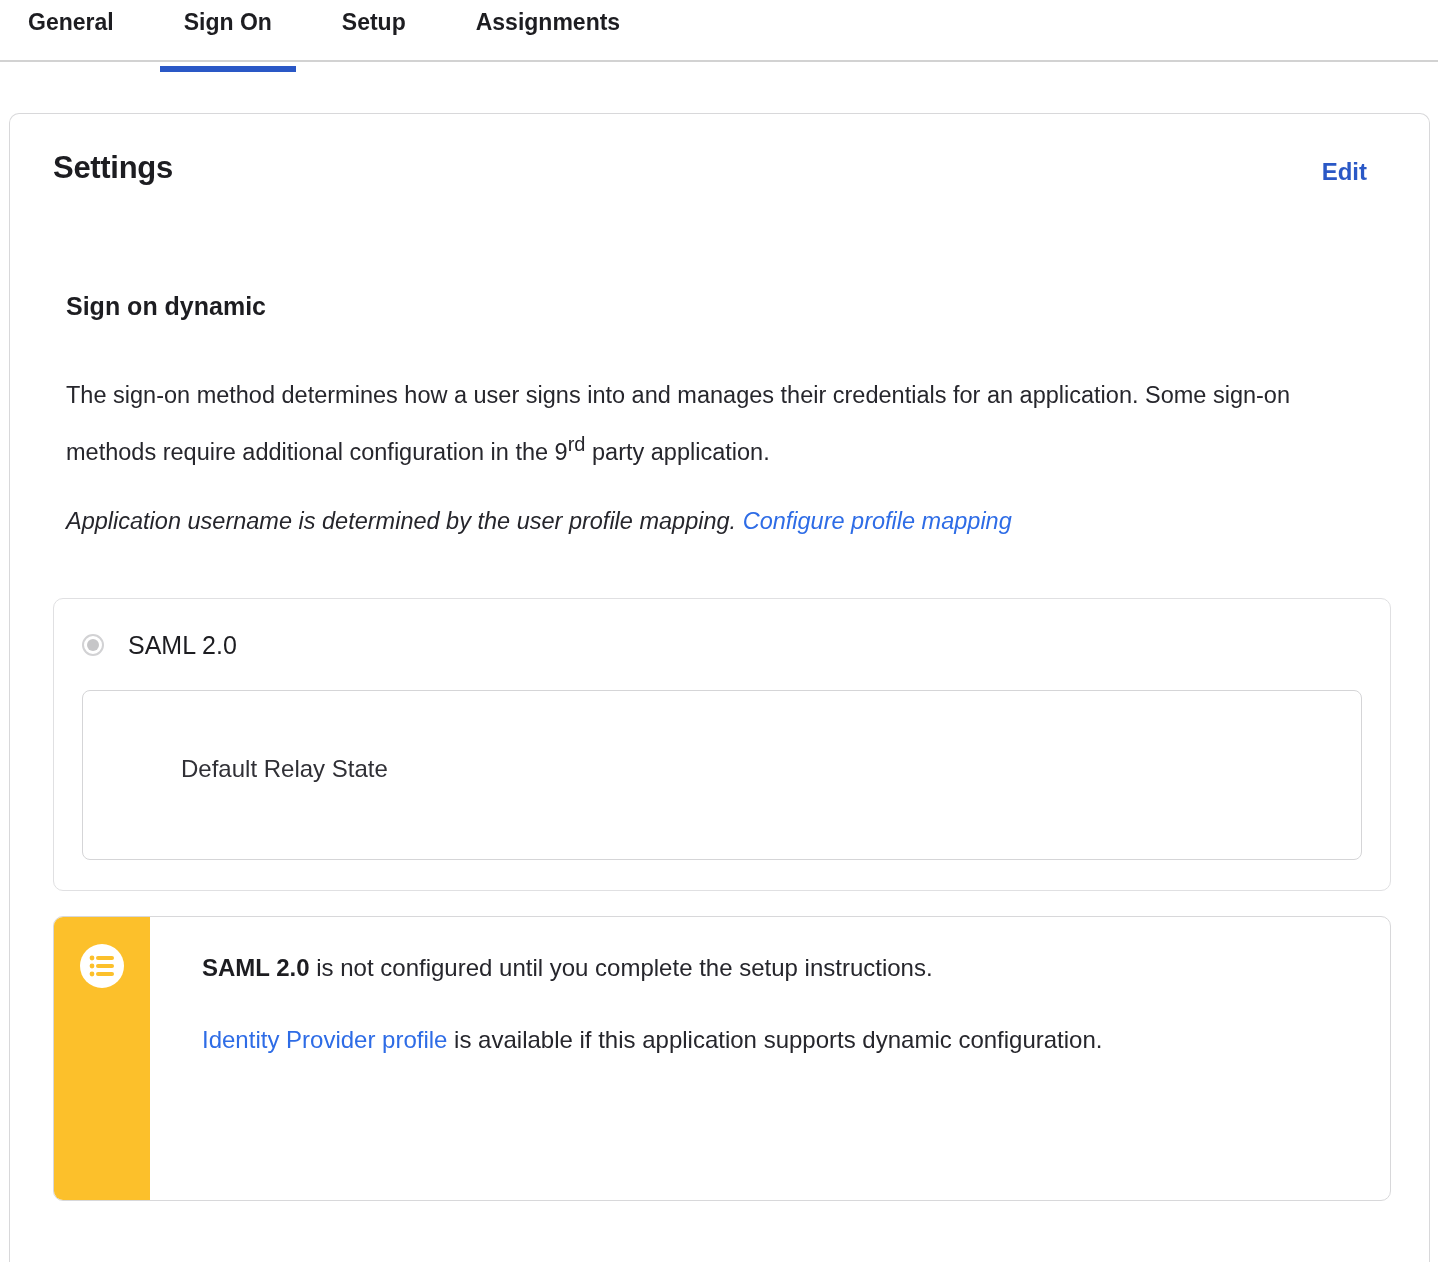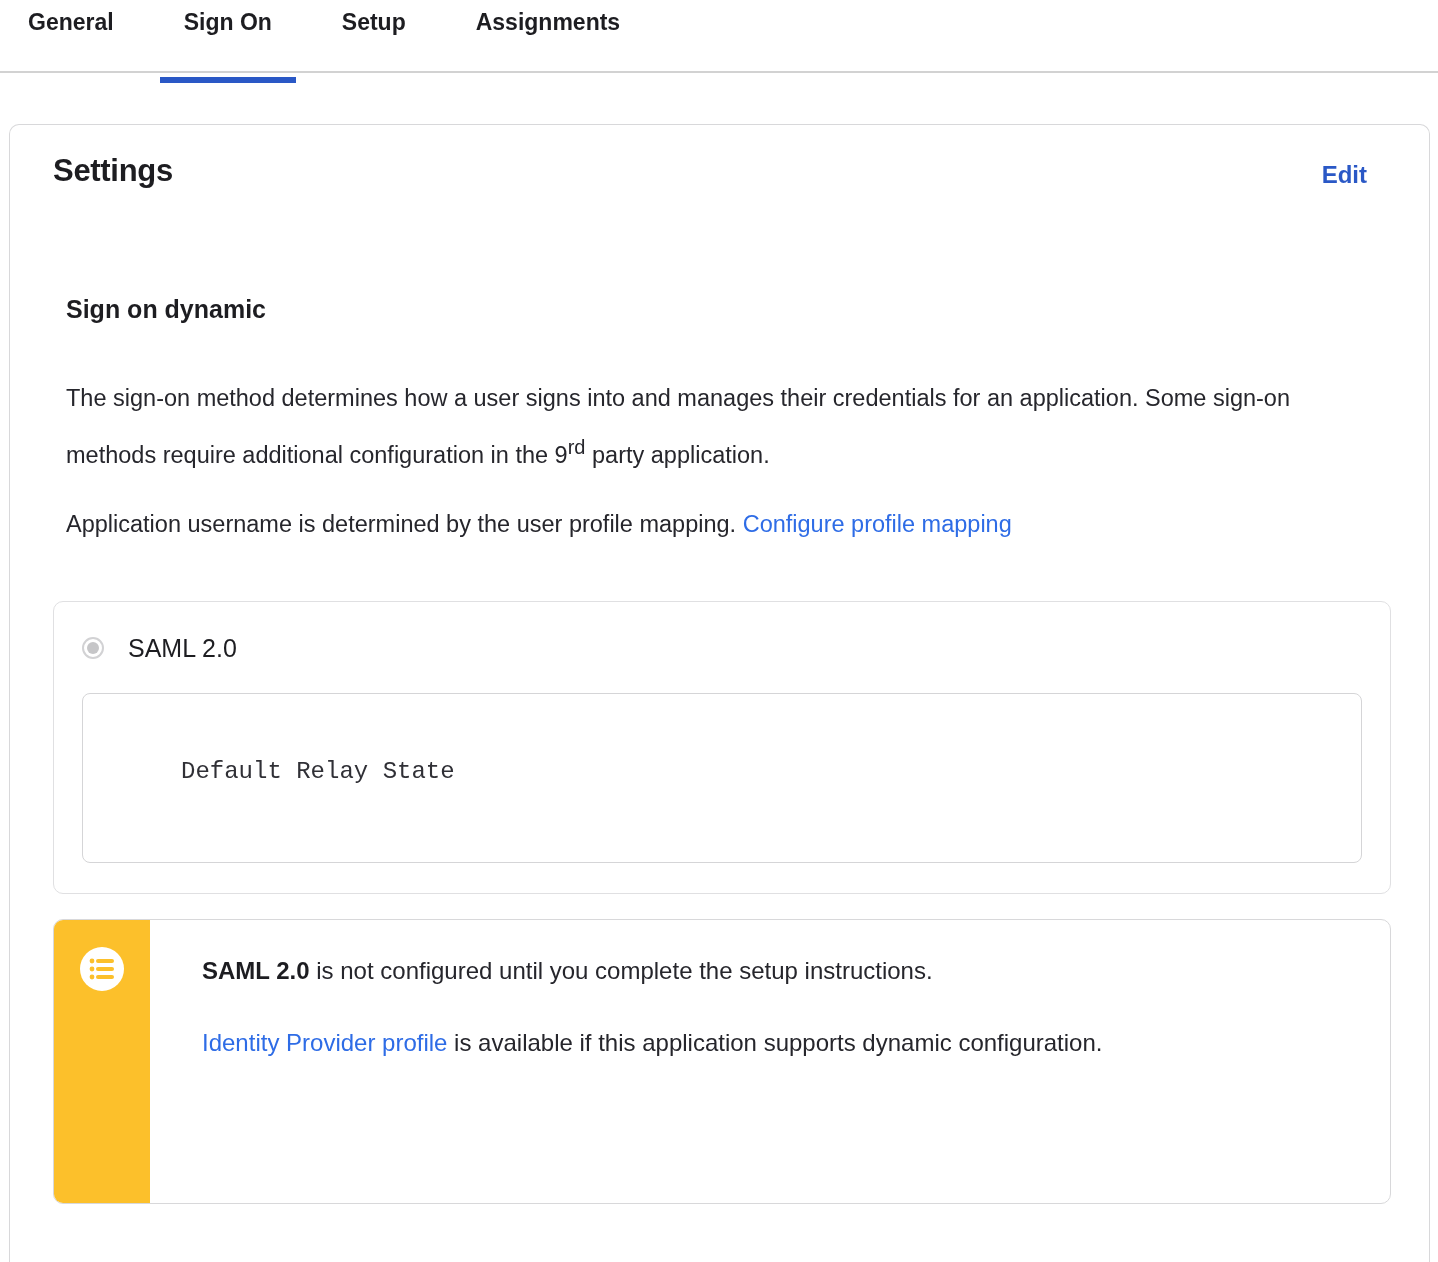--- a/index.html
+++ b/index.html
@@ -7,21 +7,21 @@
   body {
     width: 1438px; height: 1262px;
     background: #ffffff;
     font-family: "Liberation Sans", sans-serif;
     color: var(--text-dark, #1d1d21);
     overflow: hidden;
   }
 
   
   .tabbar {
-    height: 73px;
+    height: 62px;
     padding: 8px 0 15px 4px;
     border-bottom: 2px solid var(--tabline, #d2d2d2);
     display: flex;
   }
   .tab {
     position: relative;
     padding: 0 24px;
     margin-right: 22px;
     font-size: 23px;
     font-weight: 700;
@@ -39,21 +39,21 @@
     background: var(--accent, #2a58c6);
   }
 
   
   .card {
     margin: 51px 8px 0 9px;
     height: 1149px;
     border: 1px solid var(--border-card, #d8d8da);
     border-bottom: none;
     border-radius: 10px 10px 0 0;
-    padding: 28px 38px 0 43px;
+    padding: 36px 38px 0 43px;
     background: #fff;
   }
   .card-header {
     display: flex;
     justify-content: space-between;
     align-items: flex-start;
   }
   .page-title {
     margin: 0;
     font-size: 31px;
@@ -74,21 +74,21 @@
     font-weight: 700;
   }
   .para {
     margin: 50px 0 0 13px;
     max-width: 1240px;
     font-size: 23.5px;
     line-height: 49px;
     color: var(--text-body, #26262c);
   }
   .para sup { font-size: 20px; }
-  .para.second { margin-top: 20px; line-height: 49px; }
+  .para.second { margin-top: 20px; line-height: 49px; font-style: italic; }
   .text-link { color: var(--link, #2e6ce6); cursor: pointer; }
 
   
   .saml-box {
     margin-top: 52px;
     border: 1px solid var(--border-box, #e0e0e2);
     border-radius: 10px;
     padding: 32px 28px 30px 28px;
   }
   .radio-row { display: flex; align-items: center; gap: 24px; }
@@ -110,21 +110,21 @@
     background: var(--radio-dot, #c6c6c8);
   }
   .radio-label { font-size: 25px; color: var(--text-dark, #1d1d21); cursor: default; }
   .field-box {
     margin-top: 30px;
     border: 1px solid var(--border-inner, #d5d5d7);
     border-radius: 8px;
     height: 170px;
     padding: 64px 0 0 98px;
   }
-  .field-label { font-size: 24px; color: #303036; font-family: Liberation Mono, monospace; }
+  .field-label { font-size: 24px; color: #303036; }
 
   
   .callout {
     margin-top: 25px;
     display: flex;
     border: 1px solid var(--border-card, #d8d8da);
     border-radius: 10px;
     overflow: hidden;
     min-height: 285px;
   }

